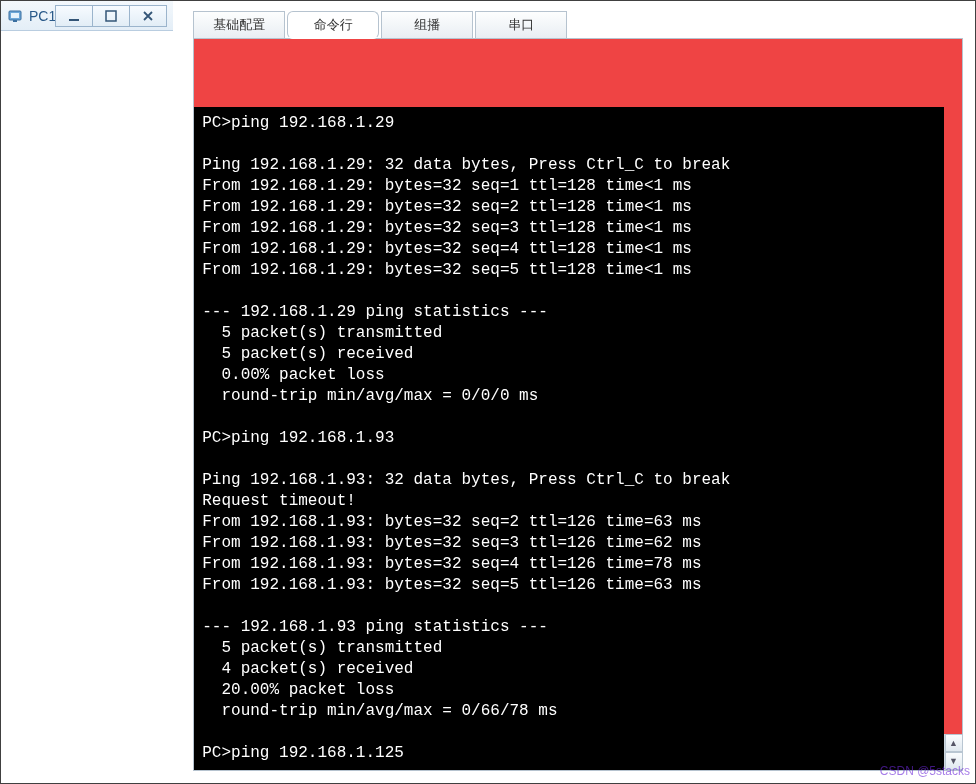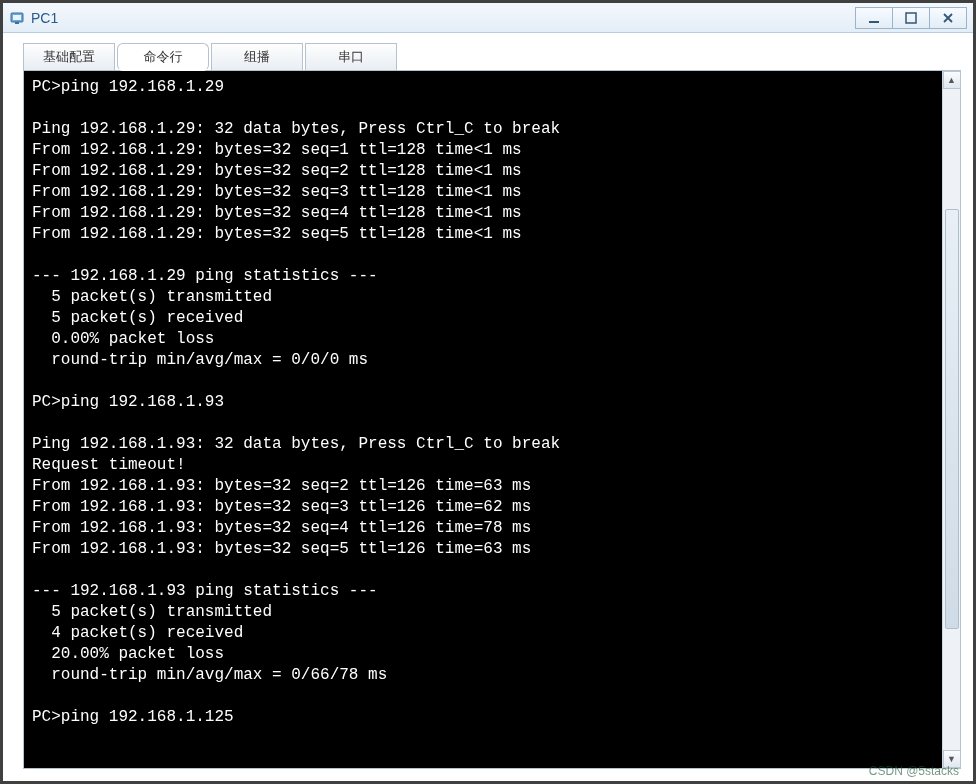--- a/index.html
+++ b/index.html
@@ -7,24 +7,24 @@
     font-family: "Microsoft YaHei", "Segoe UI", Tahoma, sans-serif;
     background: #fff;
     width: 976px;
     height: 784px;
     overflow: hidden;
     position: relative;
   }
   .window {
     width: 976px;
     height: 784px;
-    border: 3px solid #404040;
+    border: 1px solid #404040;
     background: #fff;
     display: flex;
-    flex-direction: column;
+    flex-direction: row;
   }
   .titlebar {
     height: 30px;
     background: linear-gradient(#f3f8fc, #e4eef7);
     border-bottom: 1px solid #b9cde0;
     display: flex;
     align-items: center;
     padding: 0 6px 0 6px;
   }
   .titlebar-icon {
@@ -85,20 +85,21 @@
     z-index: 2;
     border-radius: 6px;
   }
   .terminal-wrap {
     flex: 1;
     border: 1px solid #b6c3cf;
     margin-top: -1px;
     background: #ef4444;
     position: relative;
     display: flex;
+    align-items: flex-end;
   }
   .terminal {
     flex: 1;
     background: #000;
     color: #fff;
     font-family: "Courier New", Consolas, monospace;
     font-size: 16px;
     line-height: 21px;
     padding: 6px 8px;
     white-space: pre;
@@ -130,24 +131,24 @@
     left: 2px; right: 2px;
     top: 120px;
     height: 420px;
     background: linear-gradient(#e8eff6,#cfdbe6);
     border: 1px solid #aebecb;
     border-radius: 2px;
     cursor: pointer;
   }
   .watermark {
     position: absolute;
-    right: 17px;
+    right: 6px;
     bottom: 6px;
     font-size: 12px;
-    color: #14532d;
+    color: #6d28d9;
     opacity: 0.6;
     font-family: sans-serif;
     pointer-events: none;
     margin-top: 30px;
   }
 </style>
 </head>
 <body>
 
 <div class="window">

